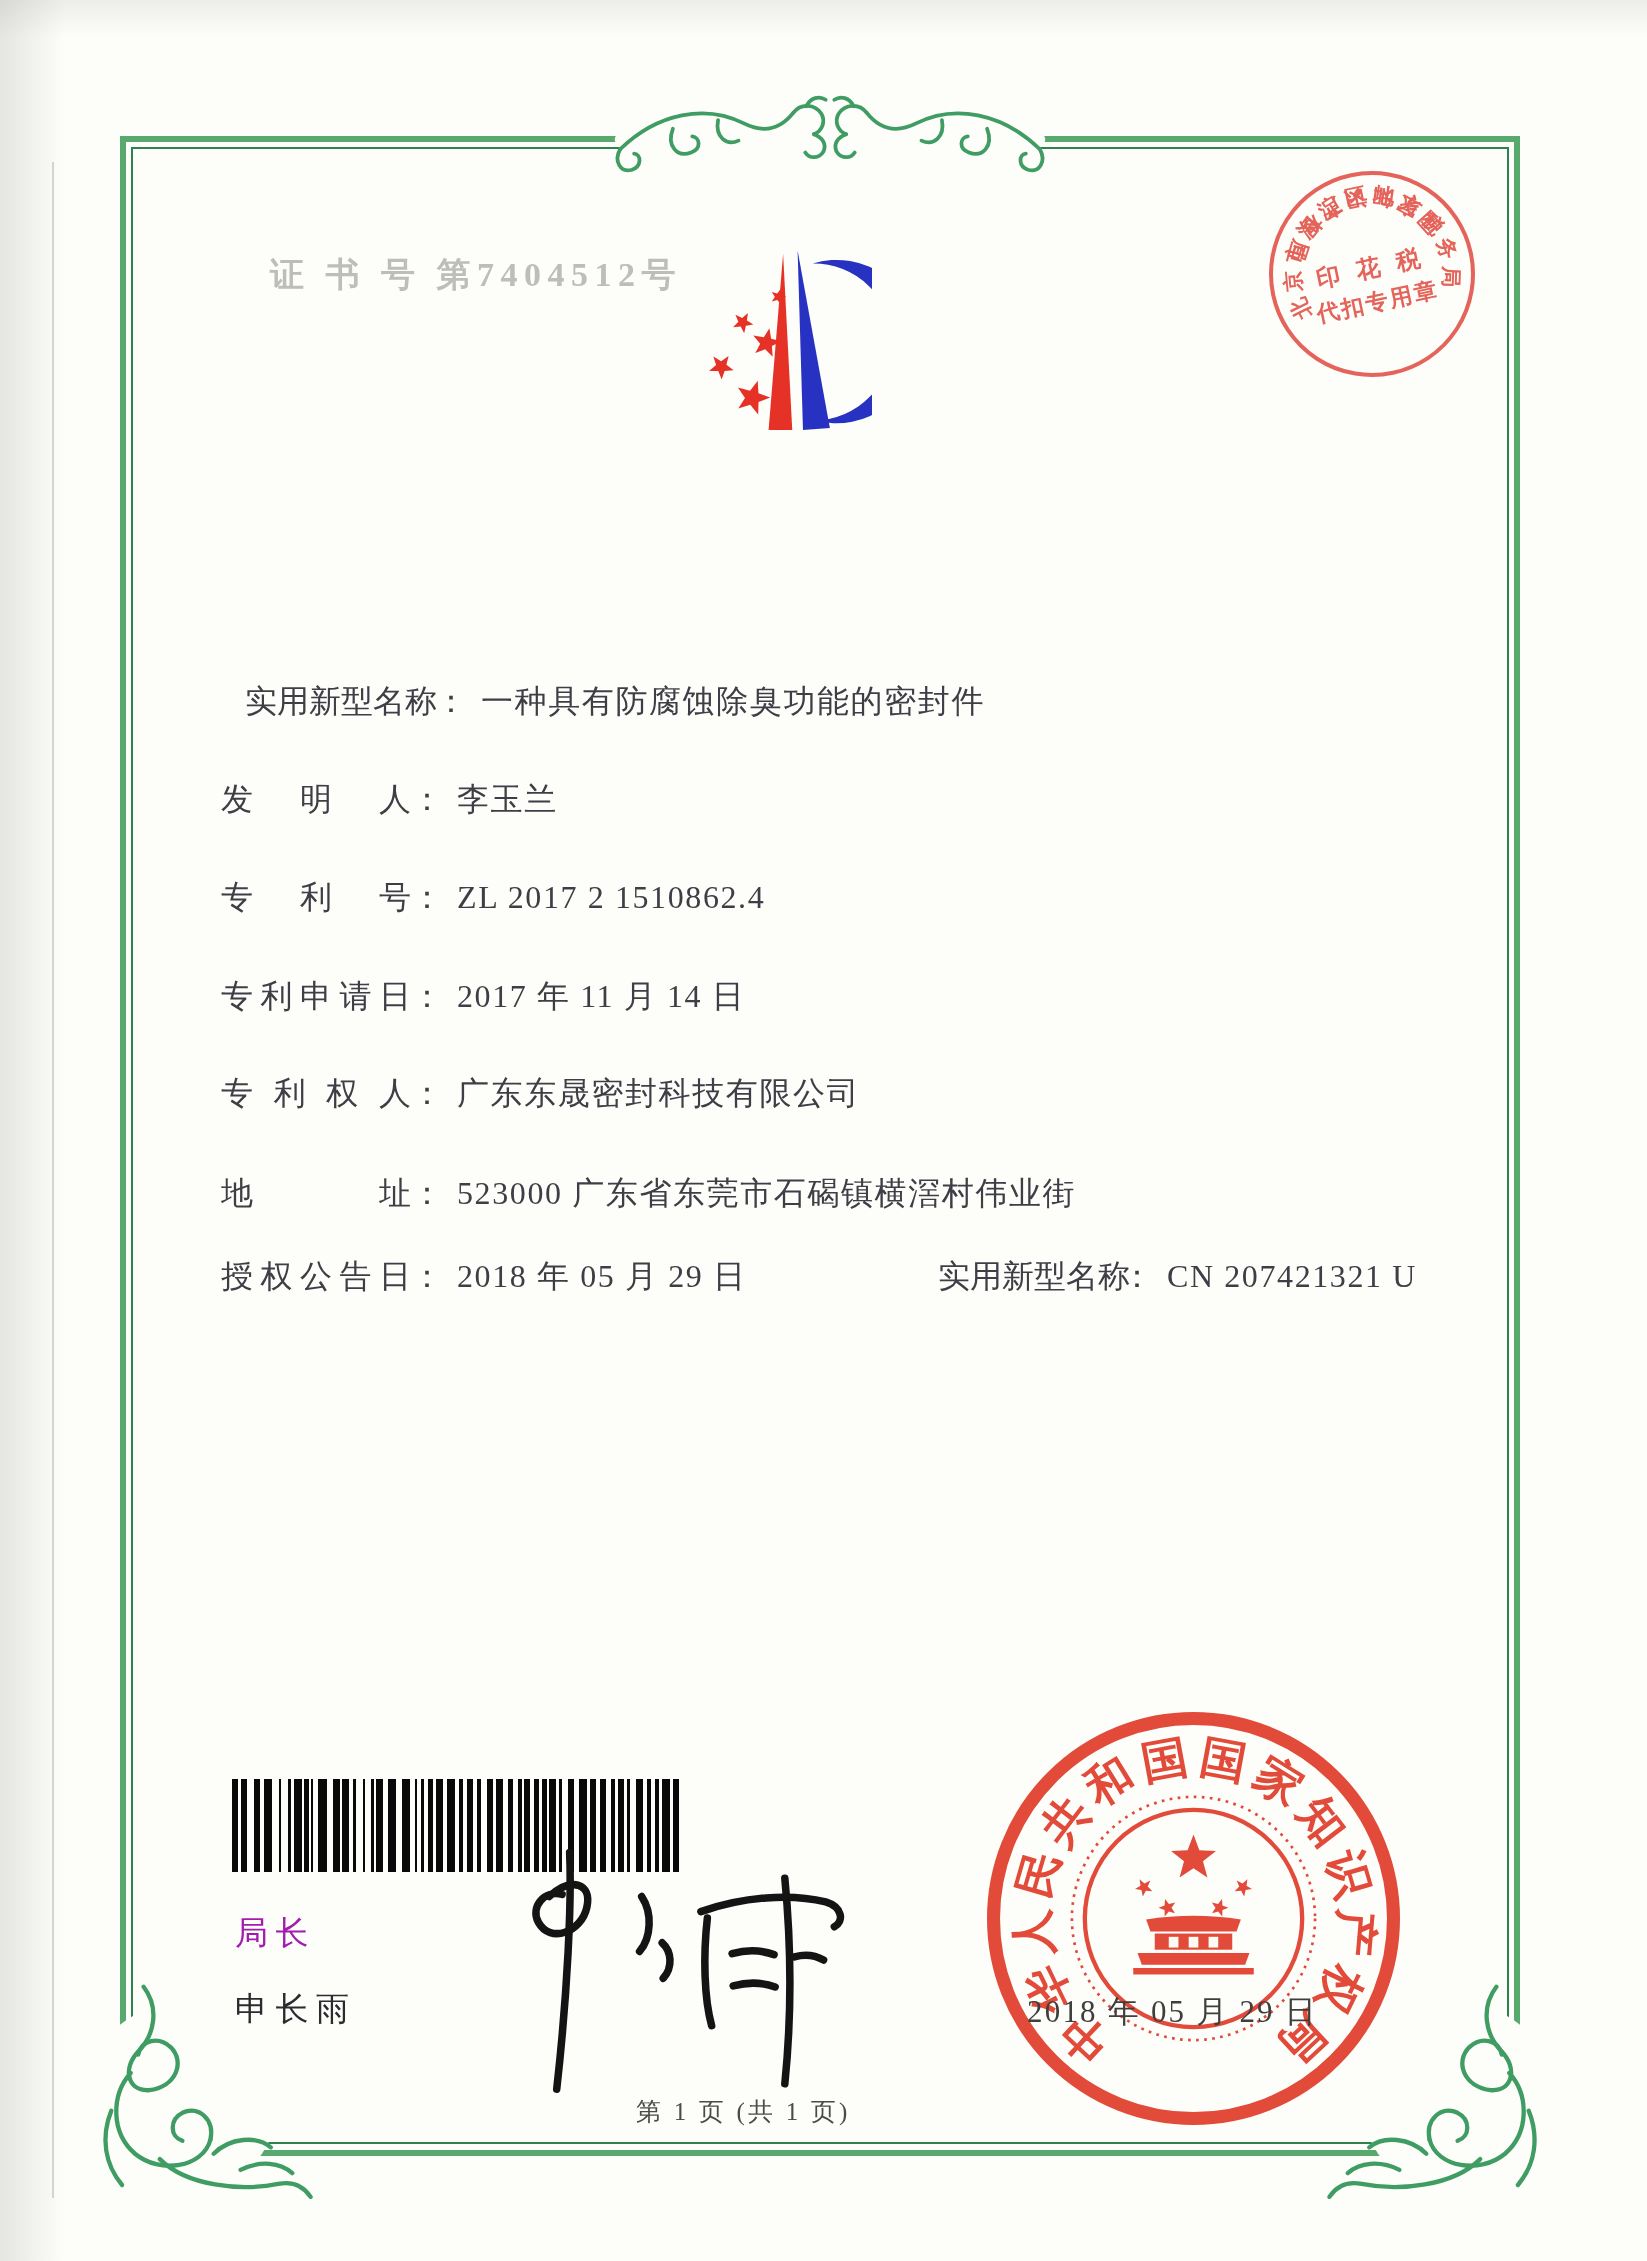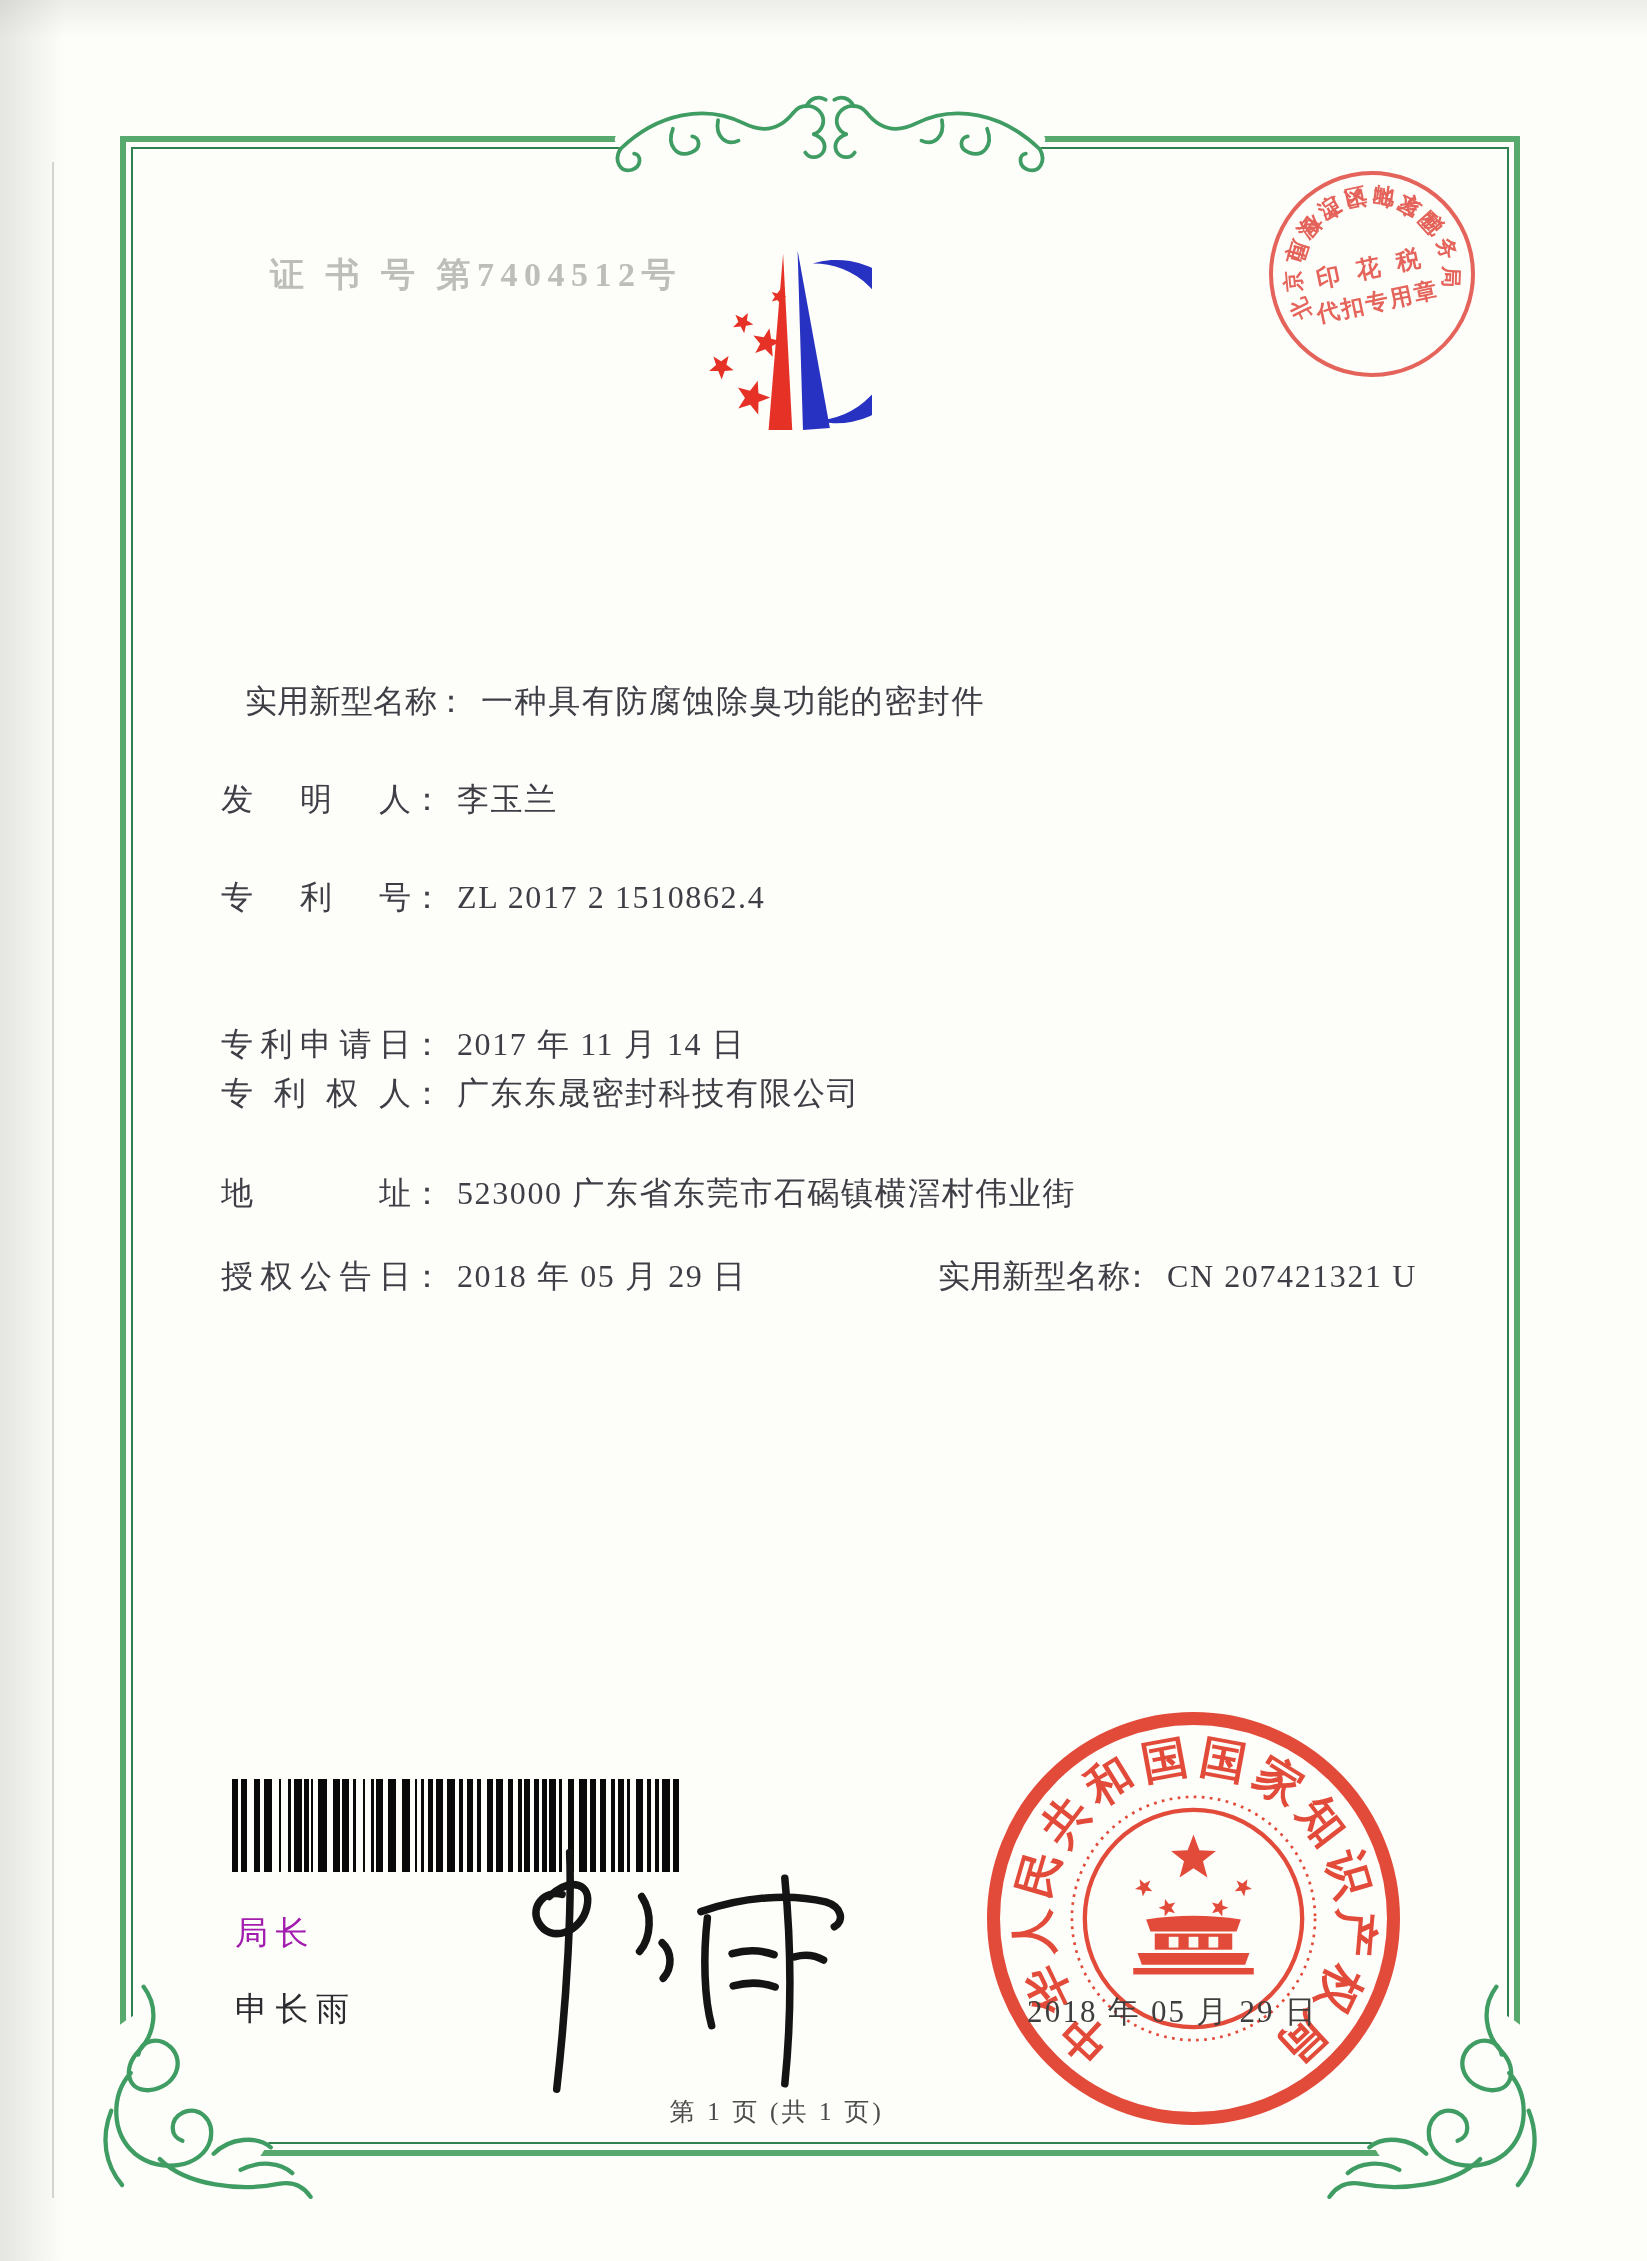--- a/index.html
+++ b/index.html
@@ -31,21 +31,21 @@
   .title{position:absolute;left:0;top:480px;width:1640px;margin:0;text-align:center;
       font-size:82px;font-weight:700;letter-spacing:8.6px;color:#36363e;}
 
   
   .rows{position:absolute;left:221px;top:0;width:1239px;}
   .row{position:absolute;left:0;white-space:nowrap;font-size:32px;color:#3e3e46;}
   .flabel{display:inline-block;width:190px;text-align:justify;text-align-last:justify;vertical-align:bottom;}
   .colon{display:inline-block;margin-right:14px;}
   .fvalue{letter-spacing:1.6px;}
   .row-r1{top:680px;margin-left:24px;} .row-r2{top:778px;} .row-r3{top:876px;}
-  .row-r4{top:975px;margin-top:48px;} .row-r5{top:1072px;} .row-r6{top:1172px;}
+  .row-r4{top:975px;} .row-r5{top:1072px;} .row-r6{top:1172px;}
   .row-grant{top:1255px;}
   .grant-no{position:absolute;left:717px;top:0;white-space:nowrap;}
   .grant-no .flabel{width:183px;}
 
   
   .paras{position:absolute;left:209px;top:1313px;width:1253px;font-size:31px;line-height:59px;
       color:#44444c;text-align:justify;}
   .paras p{margin:0 0 4.3px 0;text-indent:2em;}
 
   
@@ -70,21 +70,21 @@
 
   
   .tax-stamp{position:absolute;left:1269px;top:171px;width:206px;height:206px;transform:rotate(-12deg);
       mix-blend-mode:multiply;opacity:.85;}
   .tax-ring{position:absolute;inset:0;border:4.8px solid #e2483f;border-radius:50%;box-sizing:border-box;}
   .tax-stamp .arc span{color:#e2483f;font-size:21px;font-weight:600;}
   .tax-center{position:absolute;left:0;width:100%;text-align:center;color:#e2483f;font-weight:600;}
   .tax-l1{top:81px;font-size:24px;letter-spacing:5.4px;}
   .tax-l2{top:116px;font-size:22.6px;letter-spacing:2.2px;}
 
-  .footer{position:absolute;left:636px;top:2095px;width:248px;text-align:right;
+  .footer{position:absolute;left:636px;top:2095px;width:248px;text-align:left;
       font-size:25px;letter-spacing:3.2px;color:#4a4a4a;}
 
   svg{display:block;}
 </style>
 </head>
 <body>
 
 <div class="page">
 
   <div class="scan-shade"></div>

